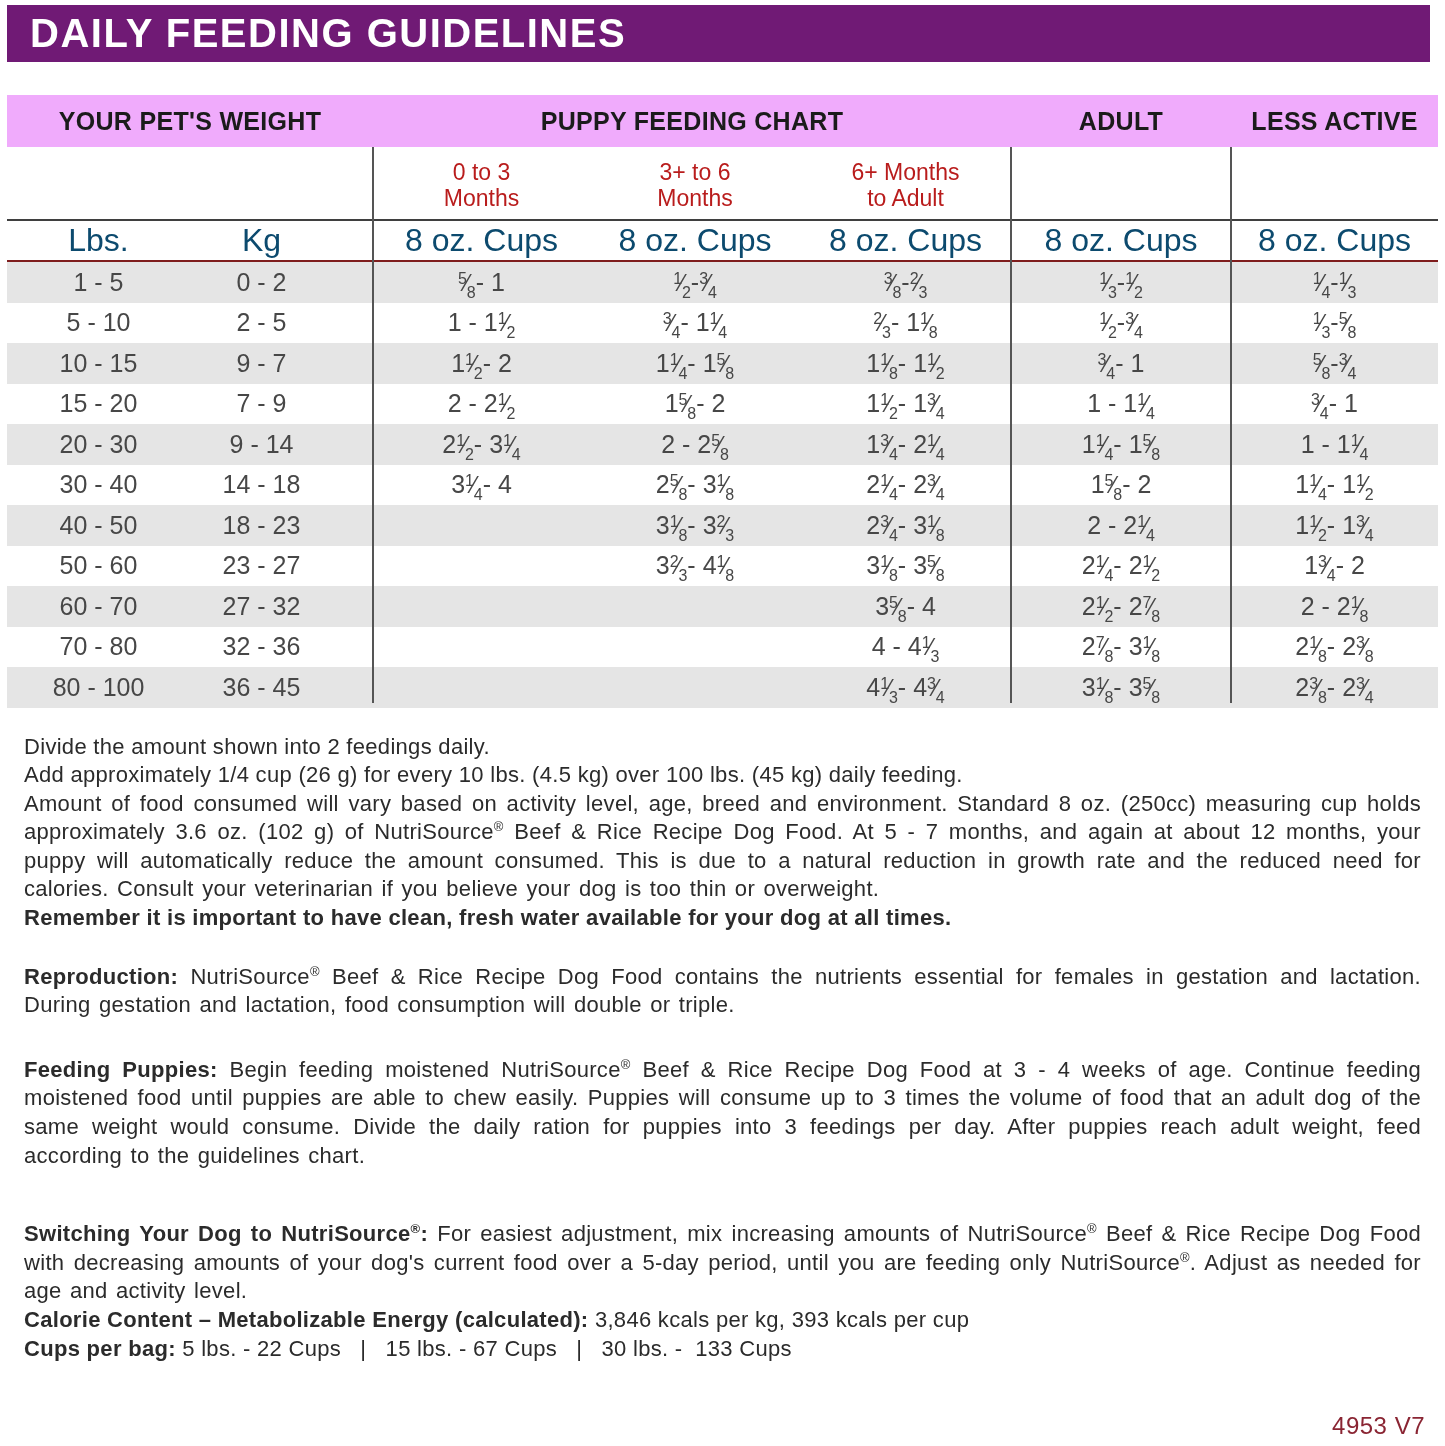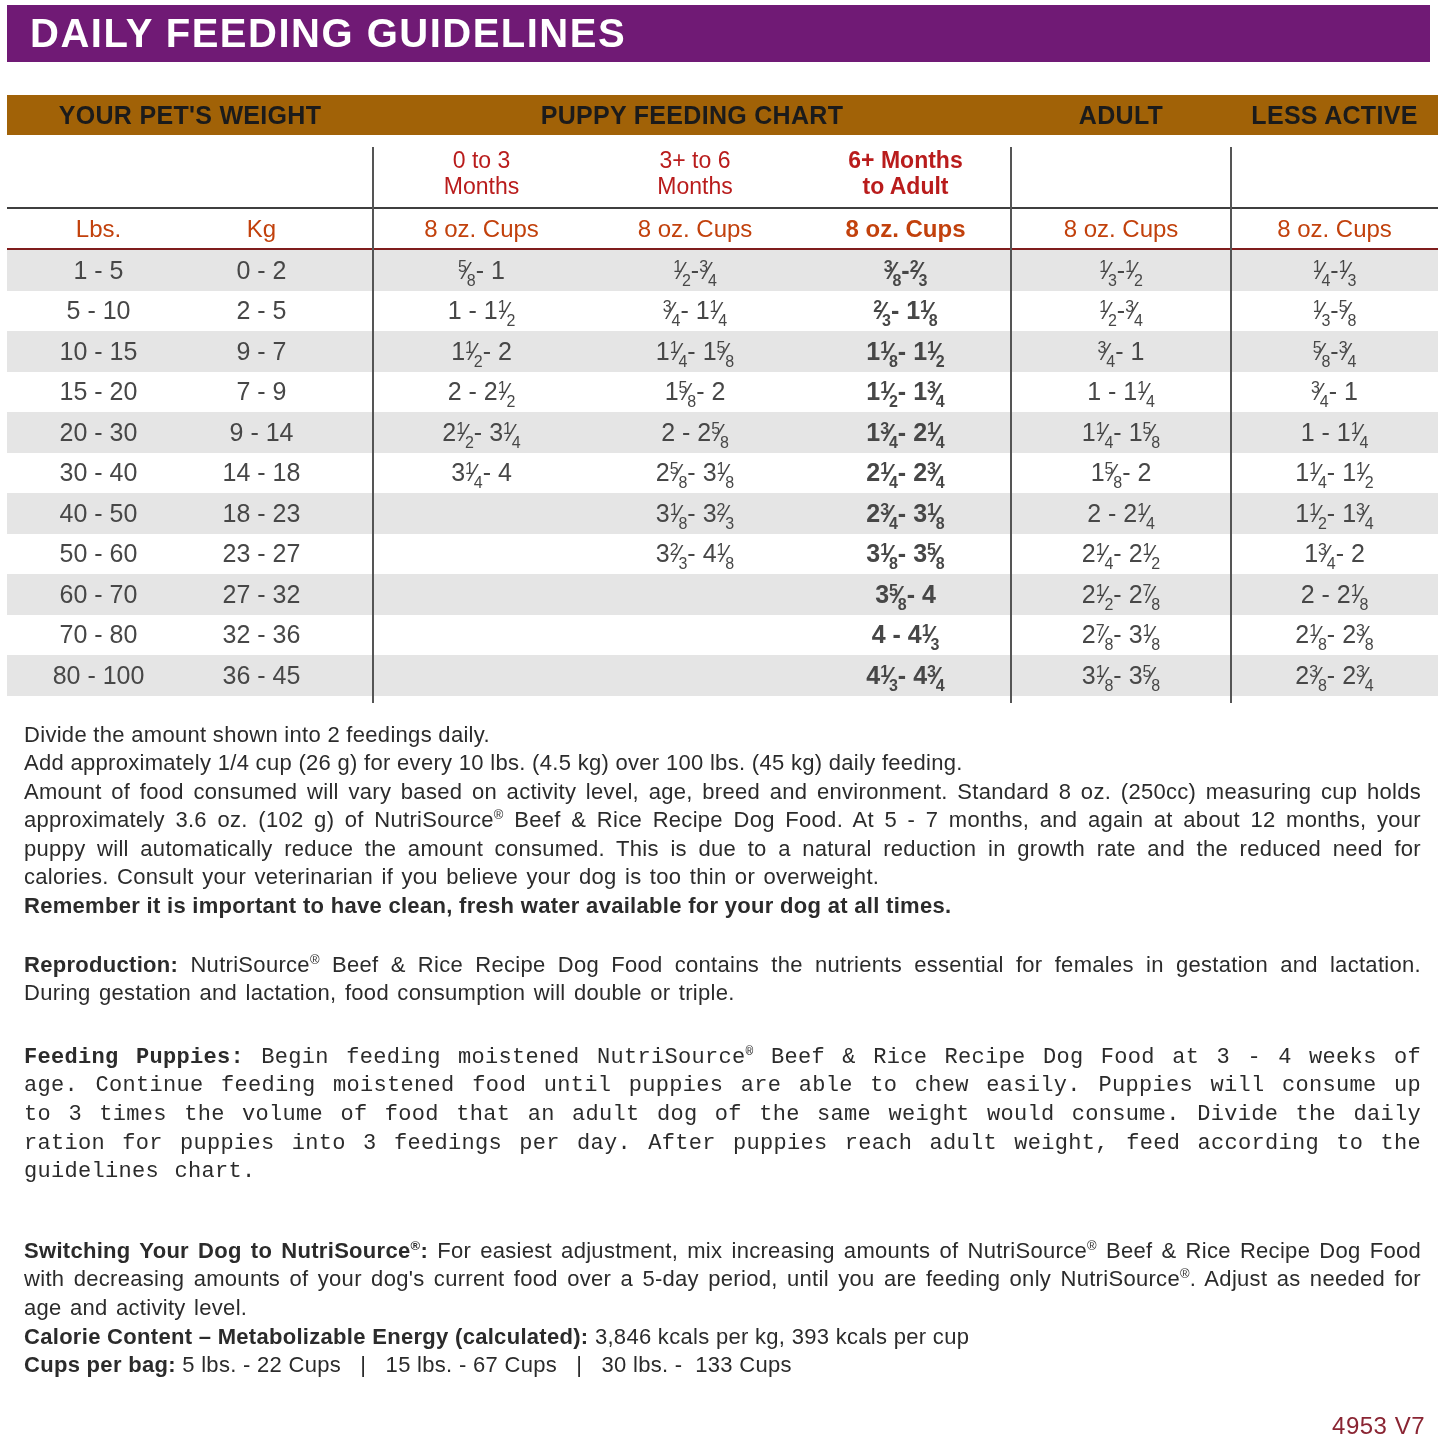--- a/index.html
+++ b/index.html
@@ -13,61 +13,61 @@
   .title-bar{
     margin:5px 15px 0 7px;height:57px;background:#701a75;
     display:flex;align-items:center;
   }
   .title-bar span{
     color:#ffffff;font-size:40px;font-weight:800;letter-spacing:1.5px;
     padding-left:23px;white-space:nowrap;
   }
   
   .table-wrap{position:relative;margin:33px 7px 0 7px;width:1431px;}
-  .band{height:40px;background:#a16207;display:flex;}
+  .band{height:52px;background:#f0abfc;display:flex;}
   .band .bcell{
     display:flex;align-items:center;justify-content:center;
     font-weight:bold;font-size:25px;color:#1b1b1b;letter-spacing:0.3px;
   }
   .b0{width:366px;} .b1{width:638px;} .b2{width:220px;} .b3{width:207px;}
   .bandgap{height:4px;}
   .subhead{height:68px;display:flex;}
   .subhead .scell{
     display:flex;flex-direction:column;align-items:center;justify-content:center;
     font-size:23px;line-height:26px;color:#b91c1c;
   }
   .units{height:41px;display:flex;border-top:2px solid #3f3f3f;box-sizing:border-box;}
   .units .ucell{
     display:flex;align-items:center;justify-content:center;
-    font-size:24px;color:#c2410c;
+    font-size:32px;color:#0c4a6e;
   }
   .rows{border-top:2px solid #7f1d1d;}
   .trow{height:40.5px;display:flex;}
   .trow.odd{background:#e5e5e5;}
   .tcell{
     display:flex;align-items:center;justify-content:center;
     font-size:25px;color:#474747;white-space:nowrap;
   }
   .c0{width:183px;} .c1{width:183px;padding-right:40px;box-sizing:border-box;}
-  .c2{width:217px;} .c3{width:210px;} .c4{width:211px;font-weight:bold;} .c5{width:220px;} .c6{width:207px;}
+  .c2{width:217px;} .c3{width:210px;} .c4{width:211px;} .c5{width:220px;} .c6{width:207px;}
   .fr{white-space:nowrap;}
   .fr sup{font-size:16px;vertical-align:7px;line-height:0;}
   .fr .sl{font-size:23px;margin:0 -2px;}
   .fr sub{font-size:16px;vertical-align:-7px;line-height:0;}
   .vline{position:absolute;width:2px;background:#555555;top:52px;height:556px;}
   .v0{left:365px;} .v1{left:1003px;} .v2{left:1223px;}
   
   .text-block{margin:25px 24px 0 24px;font-size:22px;line-height:28.6px;
     letter-spacing:0.3px;color:#2b2b2b;}
   .text-block p{margin:0;}
   .just{text-align:justify;text-align-last:left;word-spacing:2px;}
   .bold{font-weight:bold;}
   .lead{font-weight:bold;}
   .sec-rep{margin-top:30px !important;}
-  .sec-fp{margin-top:36px !important;font-family:Liberation Mono, monospace;}
+  .sec-fp{margin-top:36px !important;}
   .sec-sw{margin-top:50px !important;}
   .cal-block{margin-top:22px;}
   .cups-text{white-space:pre-wrap;}
   sup.reg{font-size:13px;vertical-align:8px;line-height:0;}
   
   .footer-code{
     position:absolute;right:20px;top:1412px;
     color:#8a2533;font-size:24px;font-weight:500;letter-spacing:0.5px;
   }
 </style>

